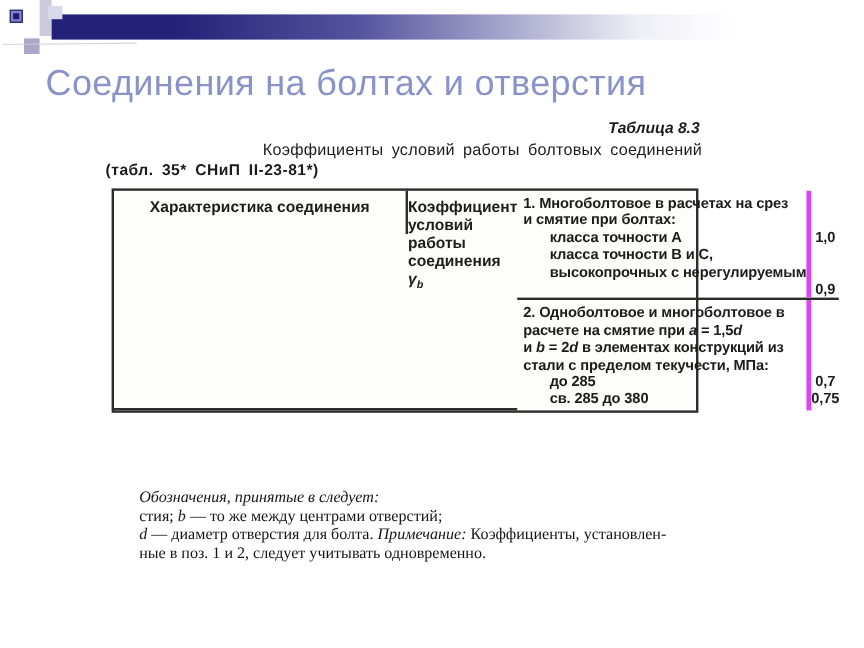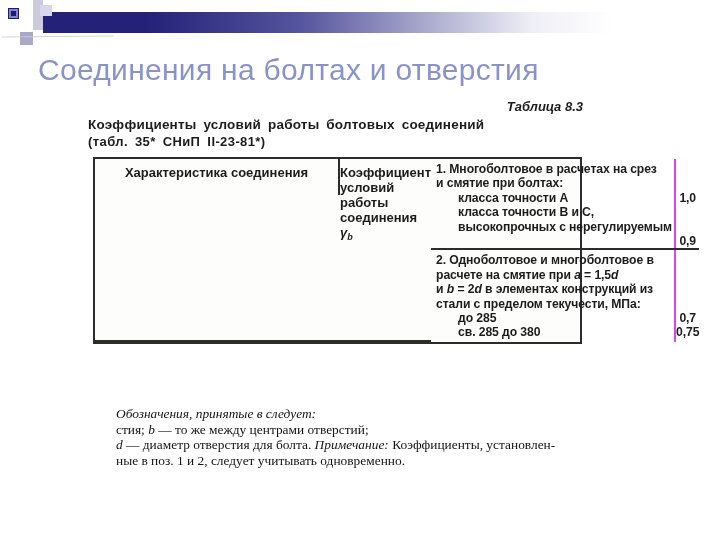--- a/index.html
+++ b/index.html
@@ -21,34 +21,34 @@
   .sq-gray{position:absolute;left:20px;top:32px;width:13px;height:13px;background:#a9a9c7;}
   .fade-line{position:absolute;left:2px;top:36px;width:112px;height:1px;background:#cdcdda;opacity:.85;transform:rotate(-.6deg);}
   
   .title{
     position:absolute;left:38px;top:53px;font-size:30px;line-height:34px;
     color:#8a93c9;letter-spacing:.3px;white-space:nowrap;
   }
   
   .scan{position:absolute;left:88px;top:96px;width:497px;height:400px;color:#1c1c1c;}
   .tbl-label{position:absolute;top:3px;right:2px;font-style:italic;font-weight:700;font-size:13px;}
-  .h1{position:absolute;top:21px;left:0;right:0;text-align:left;font-weight:700;font-size:13.5px;word-spacing:3px;letter-spacing:.2px;white-space:nowrap;}
+  .h1{position:absolute;top:21px;left:0;right:0;text-align:right;font-weight:400;font-size:13.5px;word-spacing:3px;letter-spacing:.2px;white-space:nowrap;}
   .h2{position:absolute;top:38px;left:0;right:0;text-align:left;font-weight:700;font-size:13px;word-spacing:3px;letter-spacing:.4px;}
   .table{
     position:absolute;left:5px;top:61px;width:489px;
     border:2px solid #2c2c2c;background:#fdfdfb;box-sizing:border-box;
     display:flex;
   }
   .thead{display:flex;border-bottom:2px solid #2c2c2c;}
   .th1{width:245px;border-right:2px solid #2c2c2c;box-sizing:border-box;
        padding-top:6px;height:36px;text-align:center;font-weight:700;font-size:13px;}
   .th2{flex:1;padding-top:6px;height:36px;text-align:left;font-weight:700;font-size:13px;line-height:15px;}
   .dbl{height:1px;background:#2c2c2c;margin-top:1px;}
   .trow{display:flex;}
-  .cell-l{width:245px;border-right:2px solid #d946ef;box-sizing:border-box;padding:3px 2px 2px 5px;}
+  .cell-l{width:245px;border-right:4px solid #d946ef;box-sizing:border-box;padding:3px 2px 2px 5px;}
   .cell-r{flex:1;padding-top:3px;text-align:center;}
   .line{height:14.4px;line-height:14.4px;font-weight:700;font-size:12.2px;white-space:nowrap;letter-spacing:-.1px;}
   .line.indent{padding-left:22px;}
   .row-divider{height:2px;background:#2c2c2c;}
   .it{font-style:italic;}
   .sub{font-size:9px;position:relative;top:3px;}
   
   .footnote{
     position:absolute;left:28px;top:310px;width:470px;
     font-family:"Liberation Serif",serif;font-size:13.4px;color:#141414;

